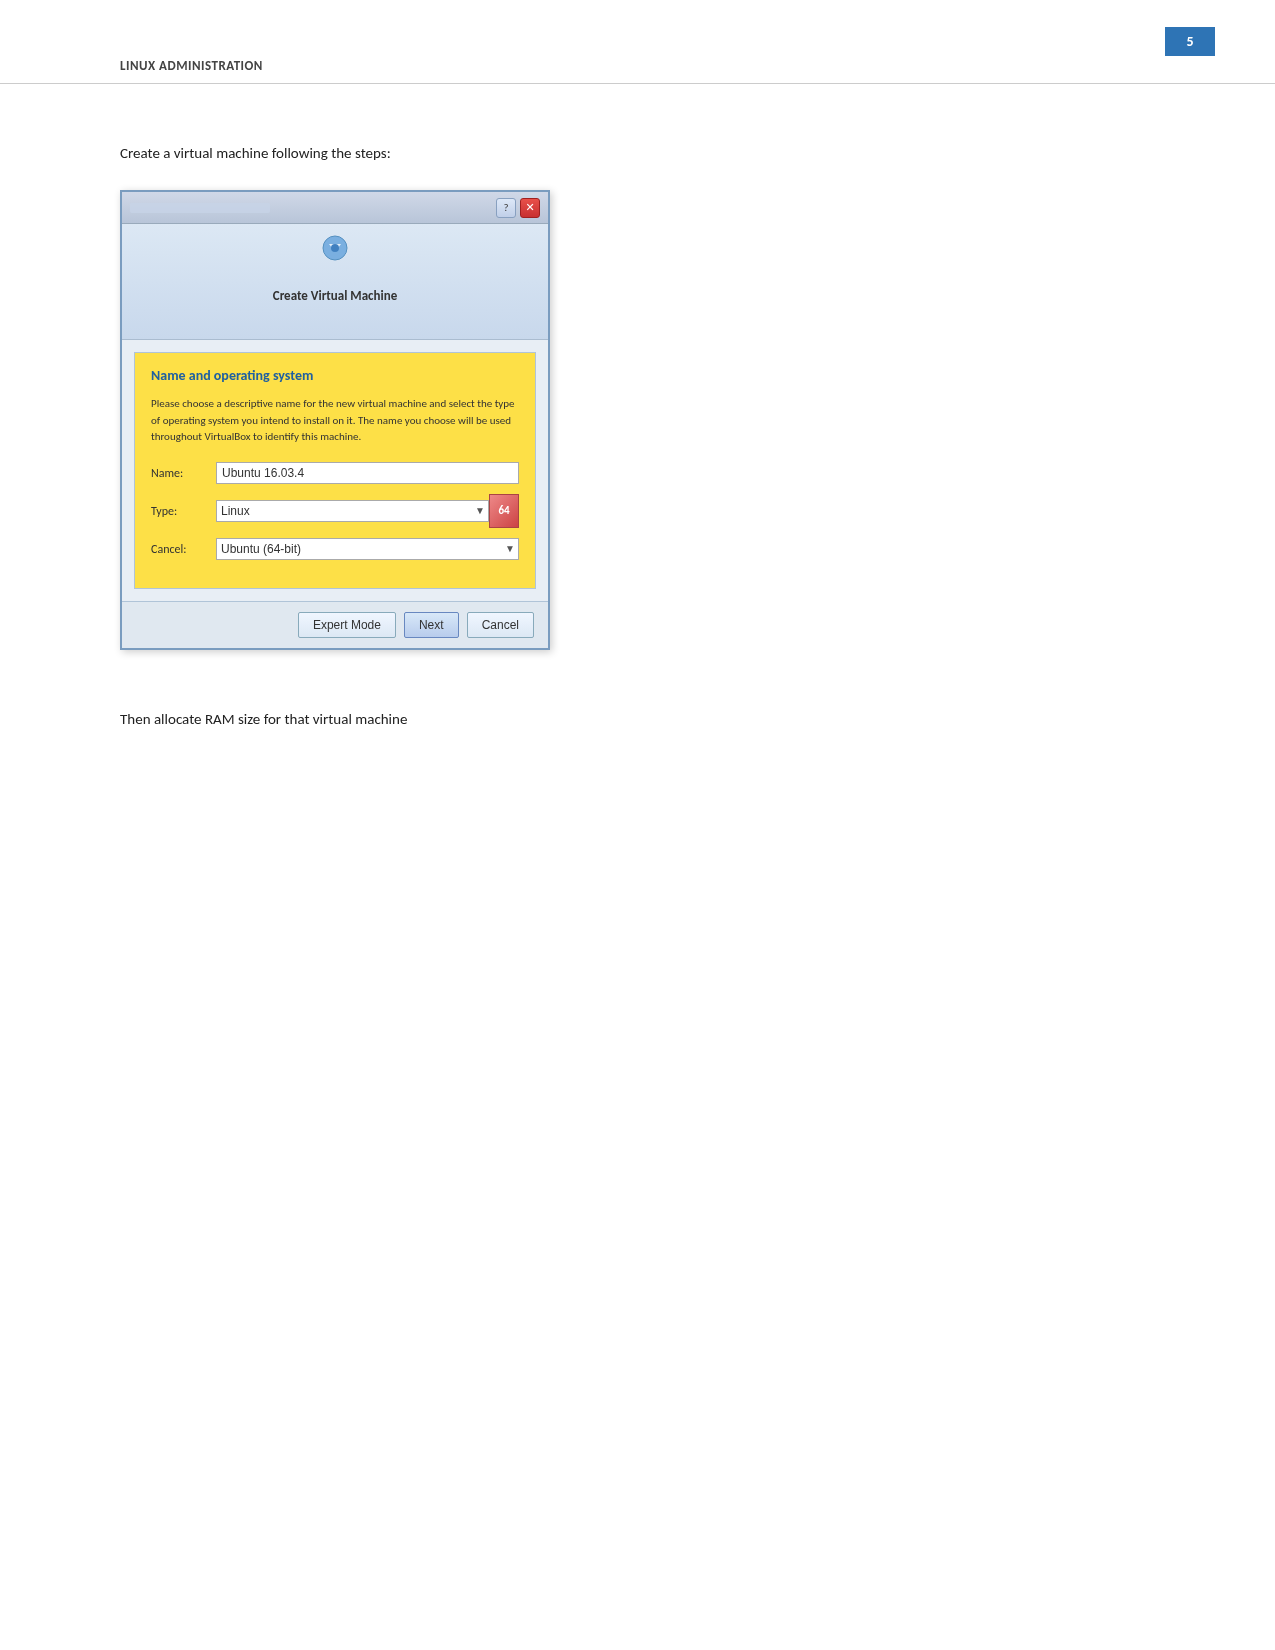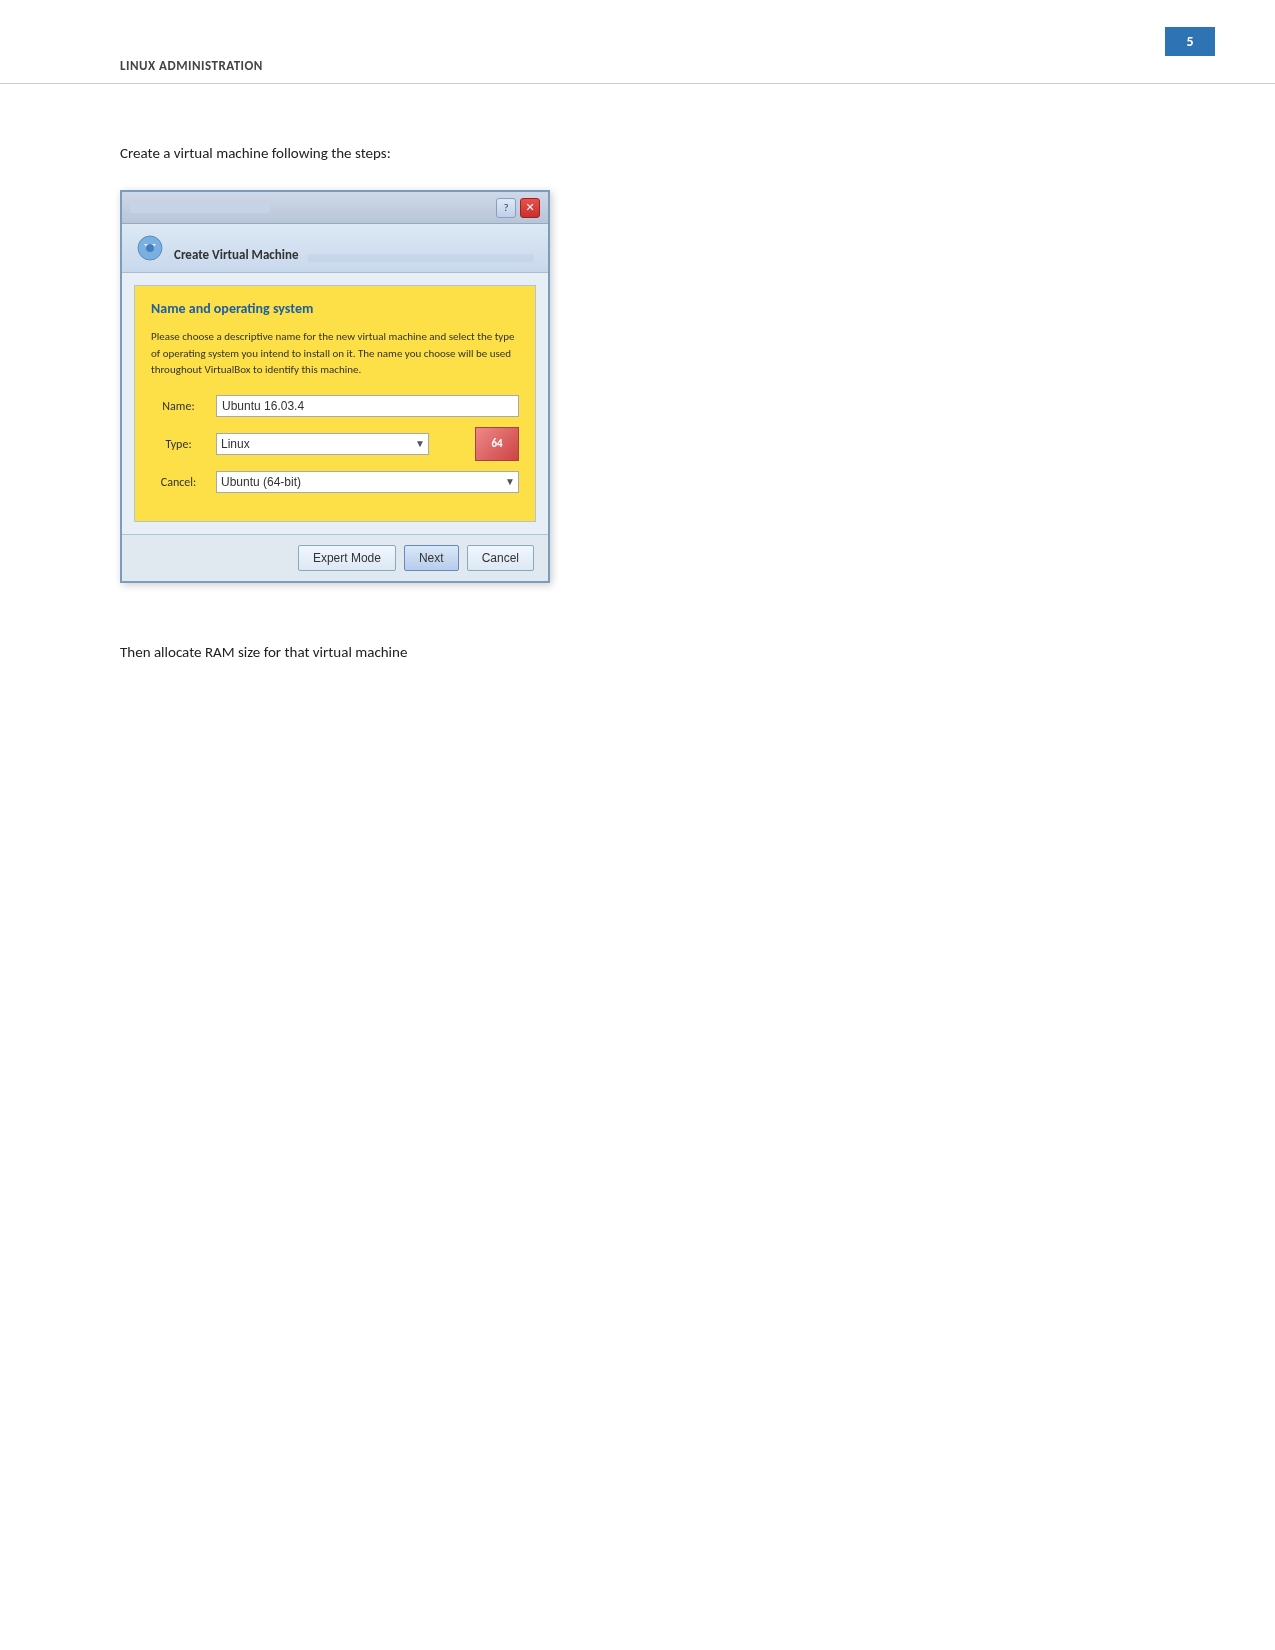--- a/index.html
+++ b/index.html
@@ -119,23 +119,24 @@
       justify-content: center;
       color: #fff;
       cursor: pointer;
     }
 
     
     .vbox-header {
       background: linear-gradient(to bottom, #dce8f4, #c8d8ec);
       padding: 10px 14px;
       display: flex;
-      align-items: flex-end;
-      gap: 10px;
+      align-items: center;
+      gap: 26px;
       border-bottom: 1px solid #aabcd0;
+      flex-direction: column;
     }
 
     .vbox-logo {
       width: 28px;
       height: 28px;
     }
 
     .vbox-header-title {
       font-size: 13px;
       font-weight: bold;
@@ -175,21 +176,21 @@
     .vbox-form-row {
       display: flex;
       align-items: center;
       margin-bottom: 10px;
     }
 
     .vbox-label {
       font-size: 12px;
       color: #333;
       width: 65px;
-      text-align: center;
+      text-align: left;
       padding-right: 10px;
     }
 
     .vbox-input {
       flex: 1;
       height: 22px;
       border: 1px solid #aaa;
       padding: 2px 5px;
       font-size: 12px;
       color: #333;
@@ -223,30 +224,29 @@
 
     .vbox-select-arrow {
       position: absolute;
       right: 4px;
       pointer-events: none;
       font-size: 10px;
       color: #555;
     }
 
     .vbox-os-icon {
-      width: 44px;
+      width: 30px;
       height: 34px;
       background: linear-gradient(135deg, #e88, #c44);
       border: 1px solid #a44;
       display: flex;
       align-items: center;
       justify-content: center;
       font-size: 16px;
       flex-shrink: 0;
-      margin-left: 46px;
     }
 
     
     .vbox-footer {
       background: #e0e8f0;
       padding: 10px 14px;
       display: flex;
       justify-content: flex-end;
       gap: 8px;
       border-top: 1px solid #b0c4d8;

